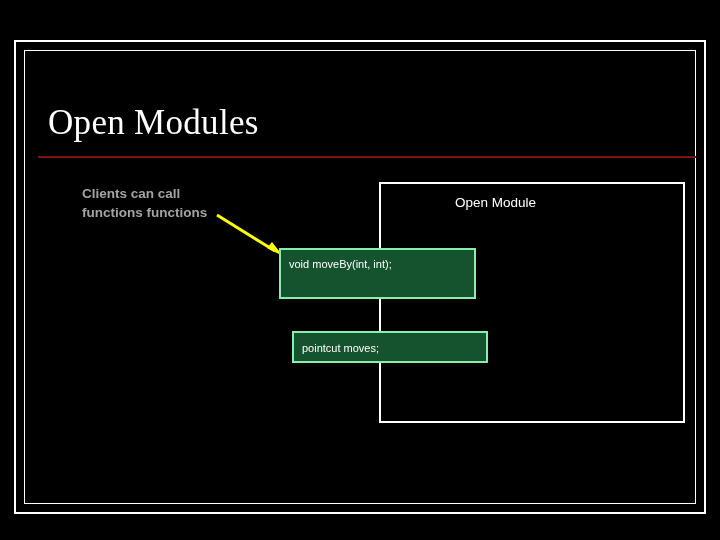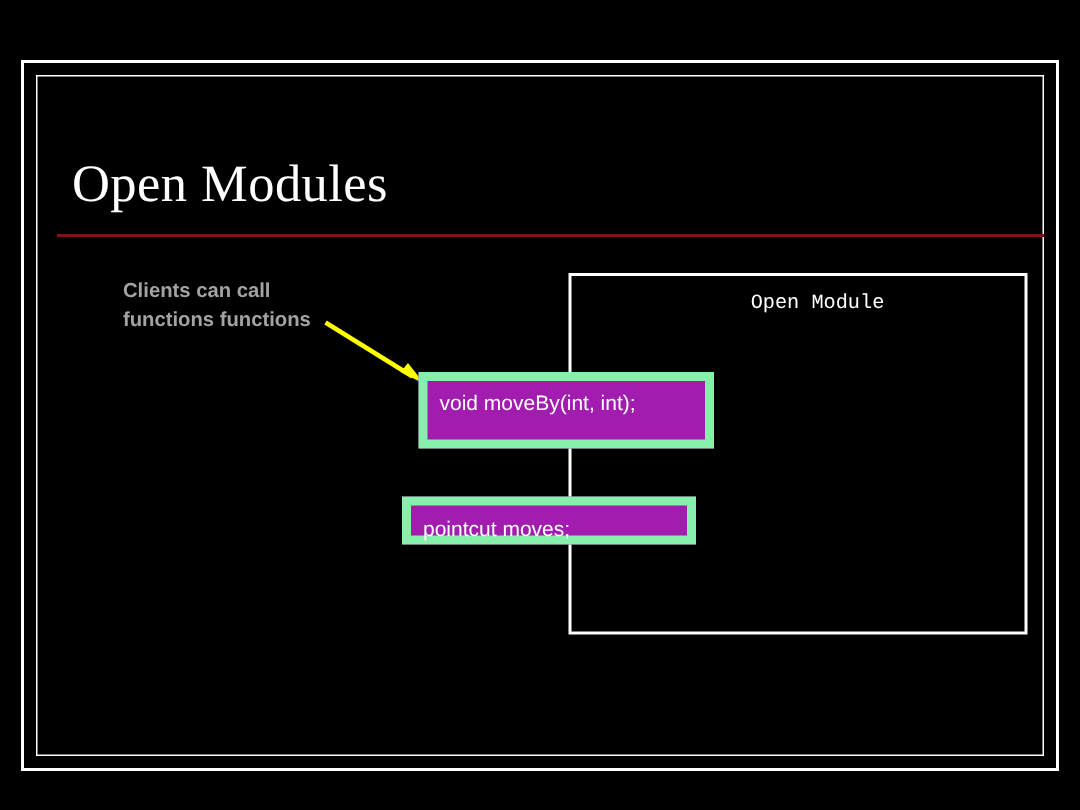--- a/index.html
+++ b/index.html
@@ -97,52 +97,50 @@
     width: 306px;
     height: 241px;
     border: 2px solid #ffffff;
     box-sizing: border-box;
   }
   .module-label {
     position: absolute;
     left: 455px;
     top: 168px;
     width: 180px;
-    text-align: center;
     color: #ffffff;
     font-size: 13.5px;
     line-height: 17px;
     white-space: nowrap;
-    font-family: Liberation Mono, monospace;
   }
 
   
   .code-box {
     position: absolute;
-    background: #a21caf;
-    border: 6px solid #86efac;
+    background: #14532d;
+    border: 2px solid #86efac;
     box-sizing: border-box;
     color: #ffffff;
-    font-size: 14px;
+    font-size: 11px;
     line-height: 19px;
   }
   .code-box .line {
     display: block;
     white-space: nowrap;
     padding-left: 8px;
   }
   #methods-box {
     left: 279px;
     top: 222px;
     width: 197px;
     height: 51px;
     padding-top: 5px;
   }
   #pointcut-box {
-    left: 268px;
+    left: 292px;
     top: 305px;
     width: 196px;
     height: 32px;
     padding-top: 6px;
   }
 </style>
 </head>
 <body>
 
 <div id="slide">

